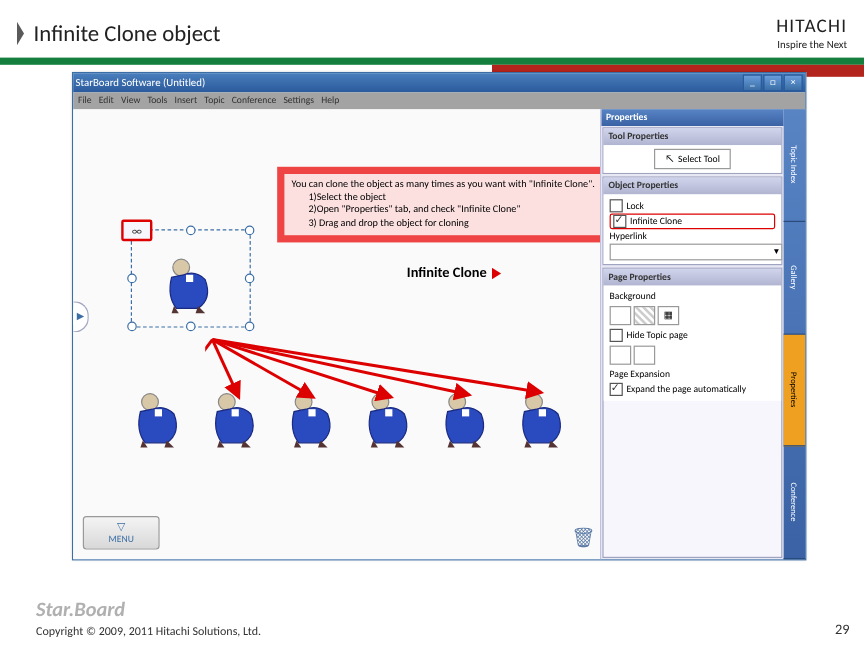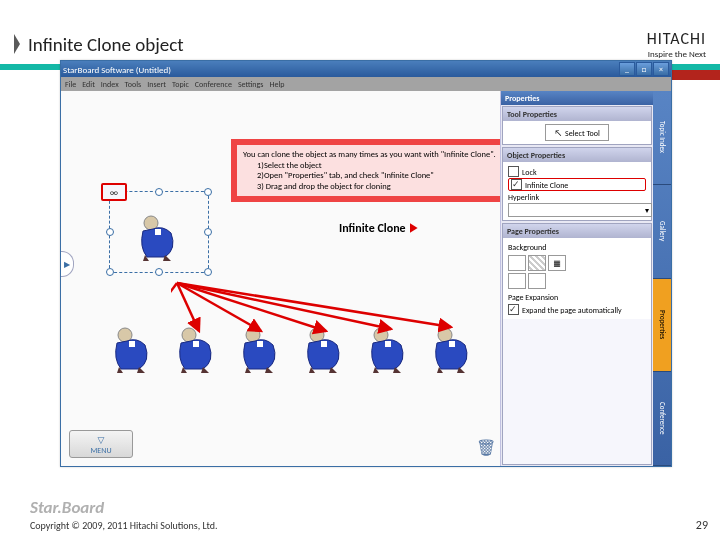--- a/index.html
+++ b/index.html
@@ -1,16 +1,16 @@
 <!DOCTYPE html>
 <html><head>
 <meta charset="utf-8">
 <style>
   body { margin:0; font-family: Calibri, Arial, sans-serif; width:720px; height:540px; background:#fff; position:relative; }
-  .slide-header { height:40px; border-bottom:6px solid #14b8a6; display:flex; align-items:center; justify-content:space-between; padding:24px 14px 0 14px; }
+  .slide-header { height:40px; border-bottom:6px solid #15803d; display:flex; align-items:center; justify-content:space-between; padding:8px 14px 0 14px; }
   .slide-title-wrap { display:flex; align-items:center; gap:8px; }
   .title-chevron { width:6px; height:20px; background:#5a5a5a; clip-path: polygon(0 0, 100% 50%, 0 100%); }
   .slide-title { font-size:19px; font-weight:500; color:#222; }
   .hitachi-logo { text-align:right; }
   .hitachi-logo .main { font-size:16px; font-weight:normal; letter-spacing:1px; color:#222; }
   .hitachi-logo .tag { font-size:9px; color:#222; }
   .red-strip { height:10px; background:#b3241c; margin-left:410px; }
 
   .app-window { position:absolute; left:60px; top:60px; width:610px; height:405px; border:1px solid #3a6ea5; background:#fff; box-shadow:0 0 2px rgba(0,0,0,0.2); }
   .titlebar { height:16px; background:linear-gradient(#4a7ebc,#2a5a9c); color:#fff; font-size:9px; display:flex; align-items:center; justify-content:space-between; padding:0 2px; }
@@ -78,21 +78,21 @@
     <span>StarBoard Software (Untitled)</span>
     <div class="titlebar-icons">
       <span>_</span>
       <span>□</span>
       <span>×</span>
     </div>
   </div>
   <div class="menubar">
     <span>File</span>
     <span>Edit</span>
-    <span>Index</span>
+    <span>View</span>
     <span>Tools</span>
     <span>Insert</span>
     <span>Topic</span>
     <span>Conference</span>
     <span>Settings</span>
     <span>Help</span>
   </div>
 
   <div class="app-body">
 
@@ -238,20 +238,24 @@
         <div class="panel-header">Page Properties</div>
         <div class="panel-body">
           <div class="prop-row">
               <span>Background</span>
             </div>
           <div style="display:flex;gap:2px;margin:2px 0;">
             <div style="width:16px;height:14px;border:1px solid #999;background:#fff"></div>
             <div style="width:16px;height:14px;border:1px solid #999;background:linear-gradient(45deg,#ccc 25%,#fff 25%,#fff 50%,#ccc 50%,#ccc 75%,#fff 75%);background-size:6px 6px"></div>
             <div style="width:16px;height:14px;border:1px solid #999;display:flex;align-items:center;justify-content:center;font-size:8px">▦</div>
           </div>
+          <div class="prop-row">
+              <span class="checkbox"></span>
+              <span>Hide Topic page</span>
+            </div>
           <div style="display:flex;gap:2px;margin:2px 0;">
             <div style="width:16px;height:14px;border:1px solid #999;"></div>
             <div style="width:16px;height:14px;border:1px solid #999;"></div>
           </div>
           <div class="prop-row">
               <span>Page Expansion</span>
             </div>
           <div class="prop-row">
               <span class="checkbox checked"></span>
               <span>Expand the page automatically</span>

